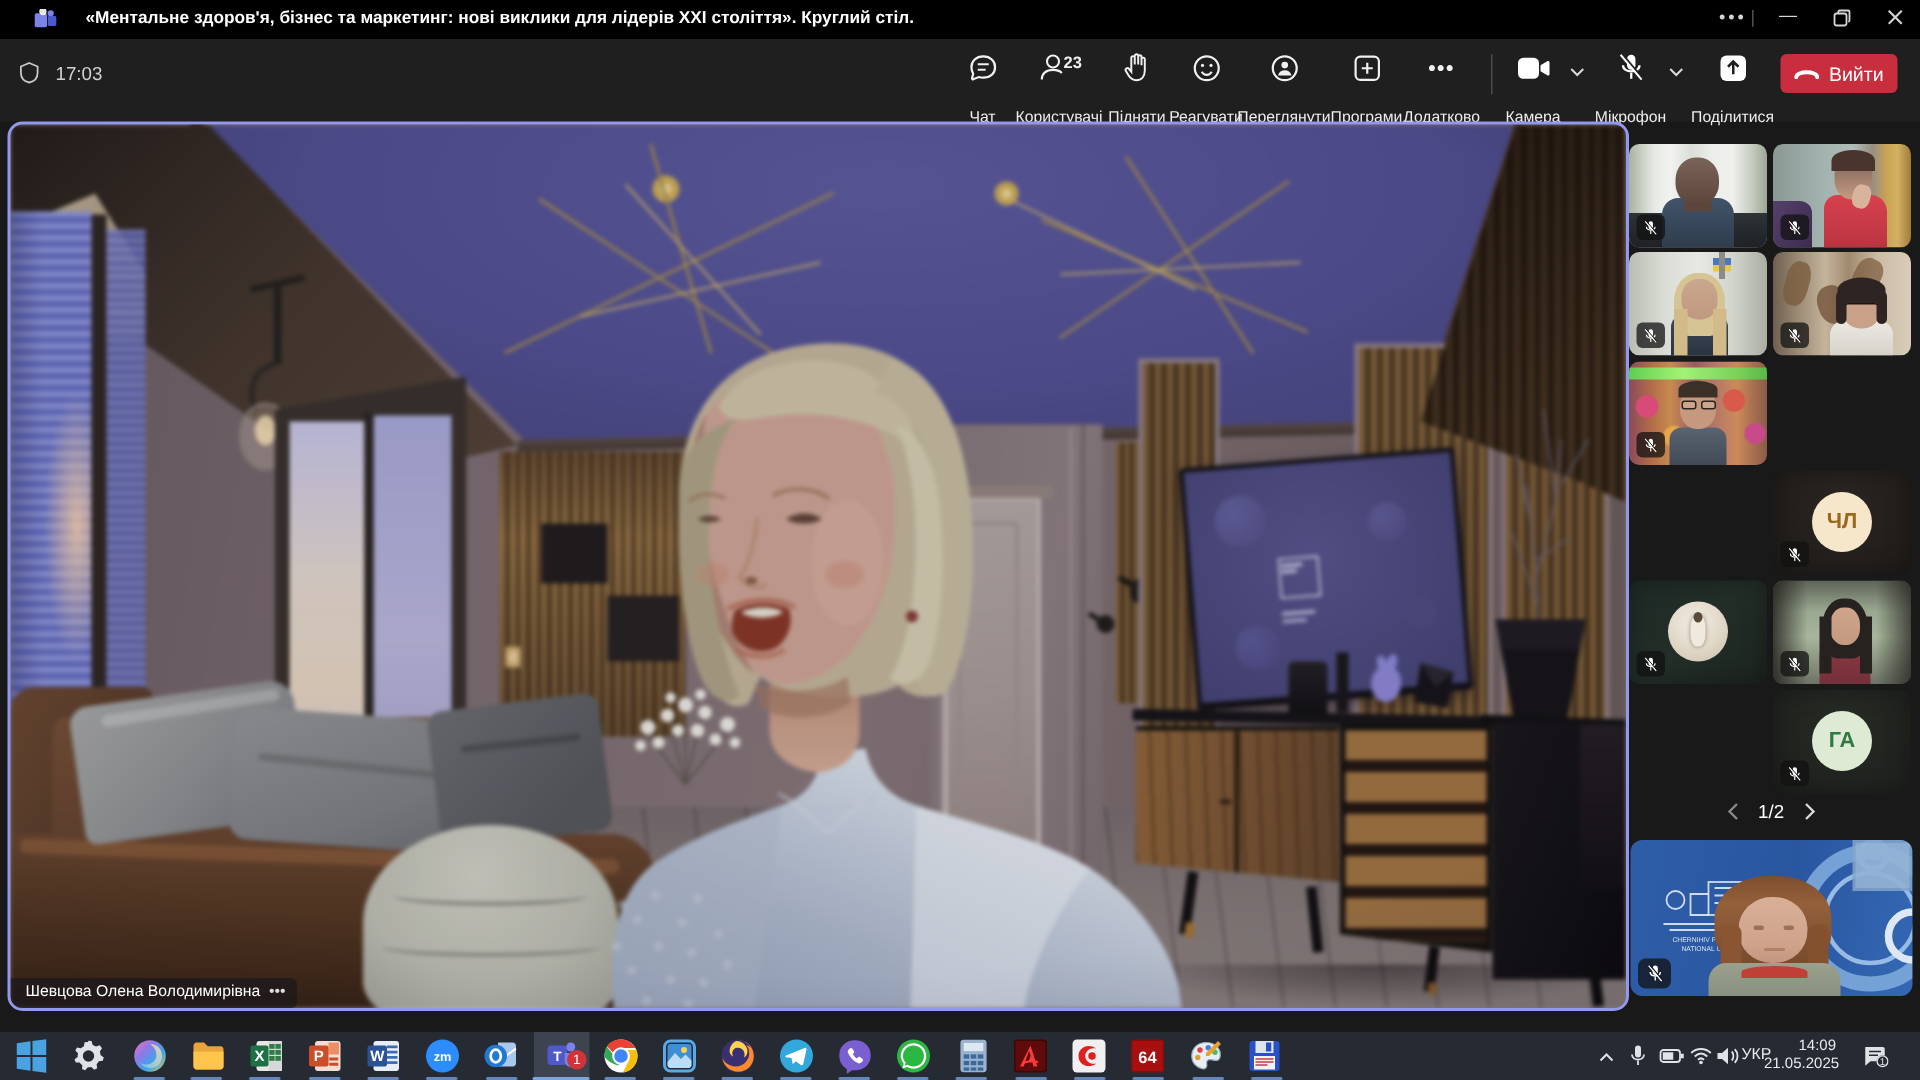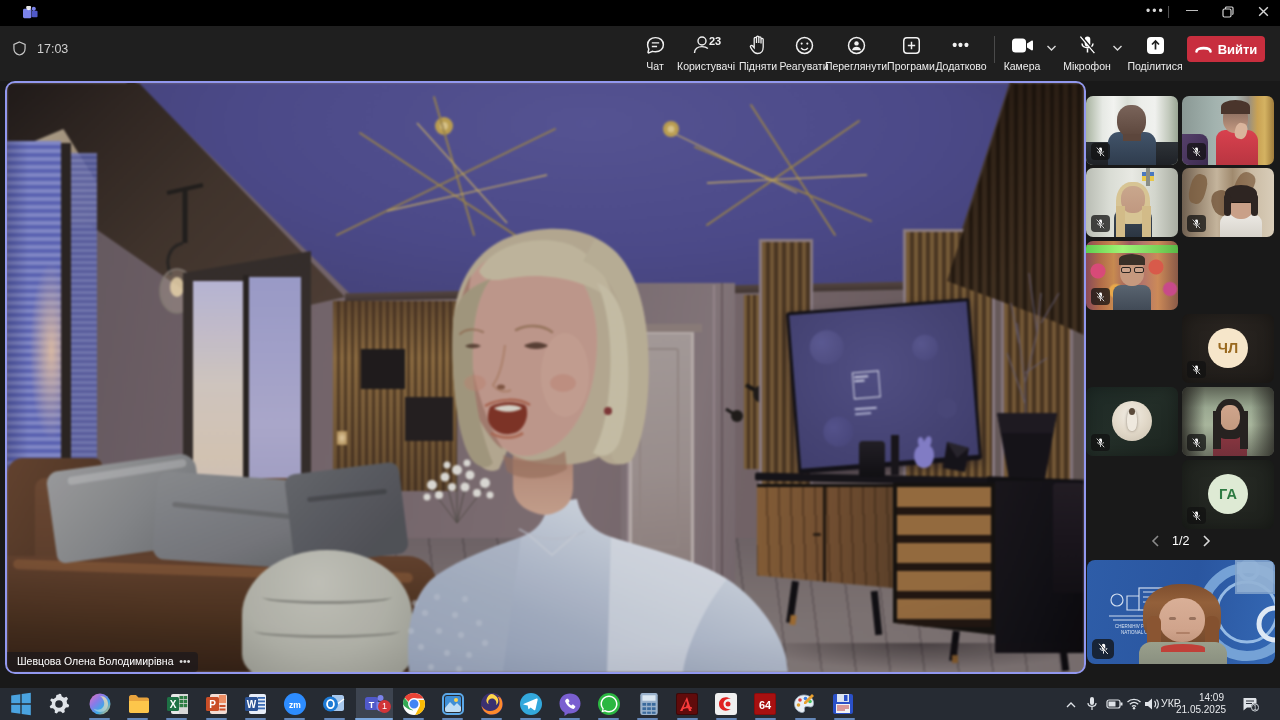--- a/index.html
+++ b/index.html
@@ -4,21 +4,21 @@
 <style>
   * { margin:0; padding:0; box-sizing:border-box; }
   html,body { width:1280px; height:720px; overflow:hidden; background:#191919;
     font-family:"Liberation Sans", sans-serif; }
   .abs { position:absolute; }
   #titlebar { position:absolute; left:0; top:0; width:1280px; height:26px; background:#000;
     color:#fff; font-size:12px; }
   #toolbar { position:absolute; left:0; top:26px; width:1280px; height:55px; background:#1f1f1f; }
   .tbtn { position:absolute; top:7px; text-align:center; color:#f0f0f0; }
   .tbtn .ic { height:24px; display:flex; align-items:center; justify-content:center; }
-  .tbtn .lb { font-size:10.5px; margin-top:3px; color:#ededed; }
+  .tbtn .lb { font-size:10.5px; margin-top:15px; color:#ededed; }
   #video { position:absolute; left:5px; top:81px; width:1081px; height:593px;
     border:2px solid #9298ef; border-radius:10px; overflow:hidden; background:#83747b; }
   #scene { position:absolute; left:0; top:0; width:1077px; height:589px; filter:blur(1.3px) saturate(.92) brightness(.97); }
   #sidebar { position:absolute; left:1086px; top:81px; width:194px; height:607px; }
   .tile { position:absolute; width:92px; height:69px; border-radius:7px; overflow:hidden; background:#272727; box-shadow:inset 0 0 16px rgba(0,0,0,.28); }
   .mic { position:absolute; left:5px; bottom:5px; width:19px; height:17px; border-radius:4px;
     background:rgba(18,18,18,.75); display:flex; align-items:center; justify-content:center; }
   .circ { position:absolute; left:50%; top:34px; transform:translate(-50%,-50%);
     width:40px; height:40px; border-radius:50%; display:flex; align-items:center; justify-content:center;
     font-size:14.5px; font-weight:bold; }
@@ -29,20 +29,21 @@
 </head>
 <body>
 
 <div id="titlebar">
   <svg class="abs" style="left:23px;top:6px" width="15" height="15" viewBox="0 0 16 16">
     <rect x="0" y="3" width="9" height="10" rx="1.5" fill="#7b83eb"></rect>
     <circle cx="11.5" cy="3" r="2.2" fill="#7b83eb"></circle>
     <circle cx="6" cy="1.8" r="2.6" fill="#fff" opacity=".9"></circle>
     <rect x="9.5" y="5" width="6" height="7" rx="1" fill="#5059c9"></rect>
   </svg>
+  <div class="abs" style="left:57px;top:6px;font-weight:bold;font-size:11.5px">«Ментальне здоров'я, бізнес та маркетинг: нові виклики для лідерів XXI століття». Круглий стіл.</div>
   <div class="abs" style="left:1146px;top:4px;color:#d6d6d6;letter-spacing:2px">•••</div>
   <div class="abs" style="left:1167px;top:4px;color:#555">|</div>
   <div class="abs" style="left:1186px;top:3px;color:#d6d6d6">—</div>
   <svg class="abs" style="left:1222px;top:6px" width="12" height="12" viewBox="0 0 12 12">
     <rect x="1" y="3" width="8" height="8" rx="1.5" fill="none" stroke="#d6d6d6" stroke-width="1.2"></rect>
     <path d="M3.5 3 L3.5 1.8 A1 1 0 0 1 4.5 1 L10 1 A1 1 0 0 1 11 2 L11 7.5 A1 1 0 0 1 10.2 8.5" fill="none" stroke="#d6d6d6" stroke-width="1.2"></path>
   </svg>
   <svg class="abs" style="left:1257px;top:5px" width="13" height="13" viewBox="0 0 12 12">
     <path d="M2 2 L10 10 M10 2 L2 10" stroke="#d6d6d6" stroke-width="1.3"></path>
   </svg>
@@ -151,21 +152,21 @@
           <rect x="1" y="1" width="17" height="17" rx="4" fill="#fff"></rect>
           <path d="M9.5 13.5 L9.5 5.5 M6 8.5 L9.5 5 L13 8.5" fill="none" stroke="#1f1f1f" stroke-width="1.7"></path>
         </svg>
       </div>
     <div class="lb">Поділитися</div>
   </div>
   <div class="abs" style="left:1187px;top:10px;width:78px;height:26px;background:#c82e3e;border-radius:4px;display:flex;align-items:center;justify-content:center;gap:6px">
     <svg width="17" height="8" viewBox="0 0 17 8">
         <path d="M1.5 6.5 C1.5 2 15.5 2 15.5 6.5" fill="none" stroke="#fff" stroke-width="2.6" stroke-linecap="round"></path>
       </svg>
-    <span style="color:#fff;font-size:13px;font-weight:bold">Вийти</span>
+    <span style="color:#fff;font-size:13px;font-weight:normal">Вийти</span>
   </div>
 </div>
 
 <div id="video">
   <div id="scene">
 
   <div class="abs" style="left:0;top:0;width:1077px;height:589px;background:linear-gradient(100deg,#665a61 0%,#7b6a70 28%,#857378 52%,#746467 78%,#675956 100%)"></div>
 
   <div class="abs" style="left:300px;top:455px;width:777px;height:134px;background:linear-gradient(180deg,#75696c 0%,#817575 40%,#8d8180 100%)">
     <div style="position:absolute;inset:0;background:repeating-linear-gradient(83deg,rgba(55,45,50,.3) 0 2px,transparent 2px 34px)"></div>

